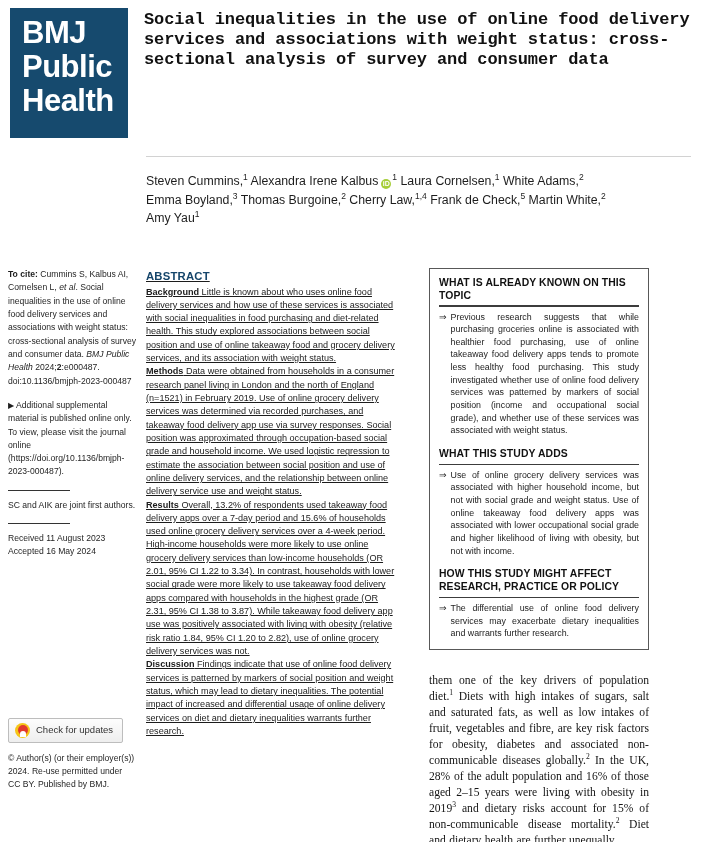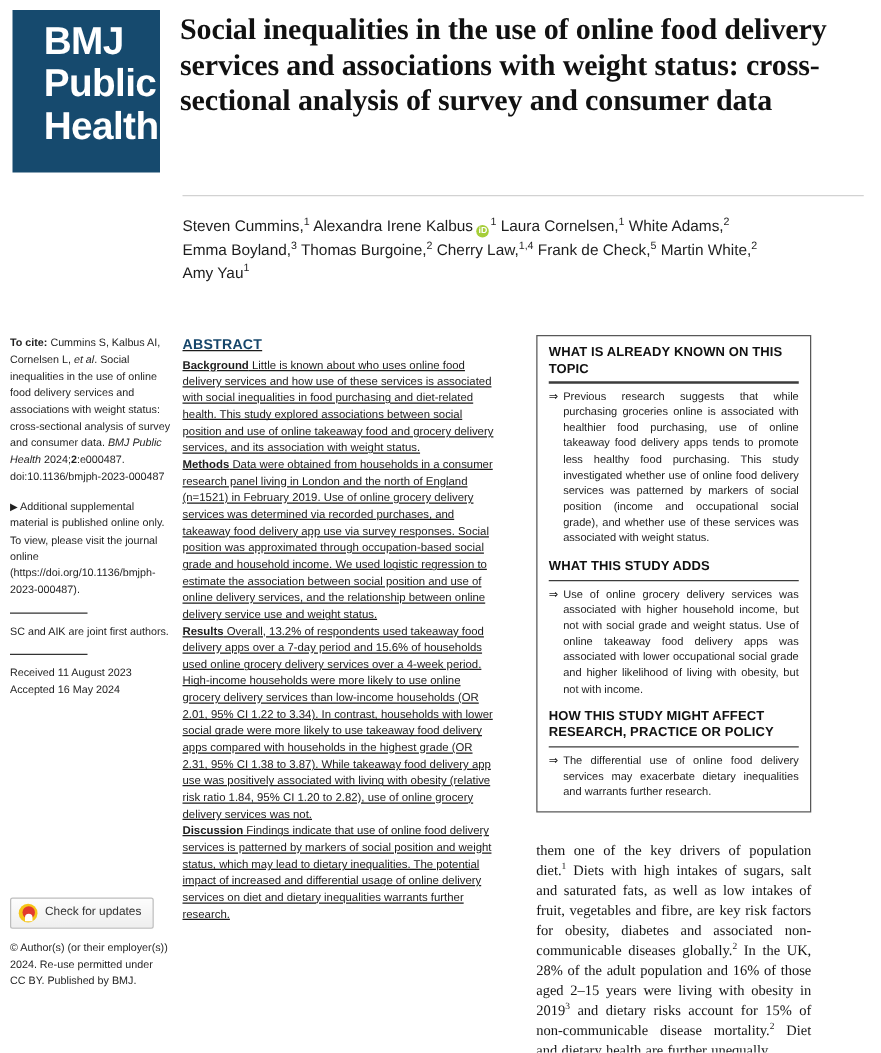--- a/index.html
+++ b/index.html
@@ -18,33 +18,33 @@
     position: absolute; left: 0; top: 0;
     width: 705px; height: 158px;
     padding: 8px 10px 0 10px;
     display: flex; align-items: flex-start;
   }
   .logo-box {
     width: 118px; height: 130px;
     background: #164a6e;
     color: #ffffff;
     flex: 0 0 118px;
-    padding: 8px 6px 0 25px;
+    padding: 8px 6px 0 12px;
     font-family: "Liberation Sans", sans-serif;
     font-weight: bold;
     font-size: 31px;
     line-height: 1.10;
     letter-spacing: -0.5px;
   }
   .logo-box .l2, .logo-box .l3 { display: block; }
   .title-wrap { flex: 1 1 auto; padding-left: 16px; padding-top: 2px; }
   .article-title {
-    font-family: Liberation Serif, serif;
+    font-family: Liberation Mono, monospace;
     font-weight: bold;
-    font-size: 24px;
+    font-size: 17px;
     line-height: 1.19;
     color: #111111;
     letter-spacing: -0.1px;
     margin: 0;
   }
 
   
   .title-rule {
     position: absolute; left: 146px; top: 156px;
     width: 545px; height: 1px; background: #d2d2d2;

